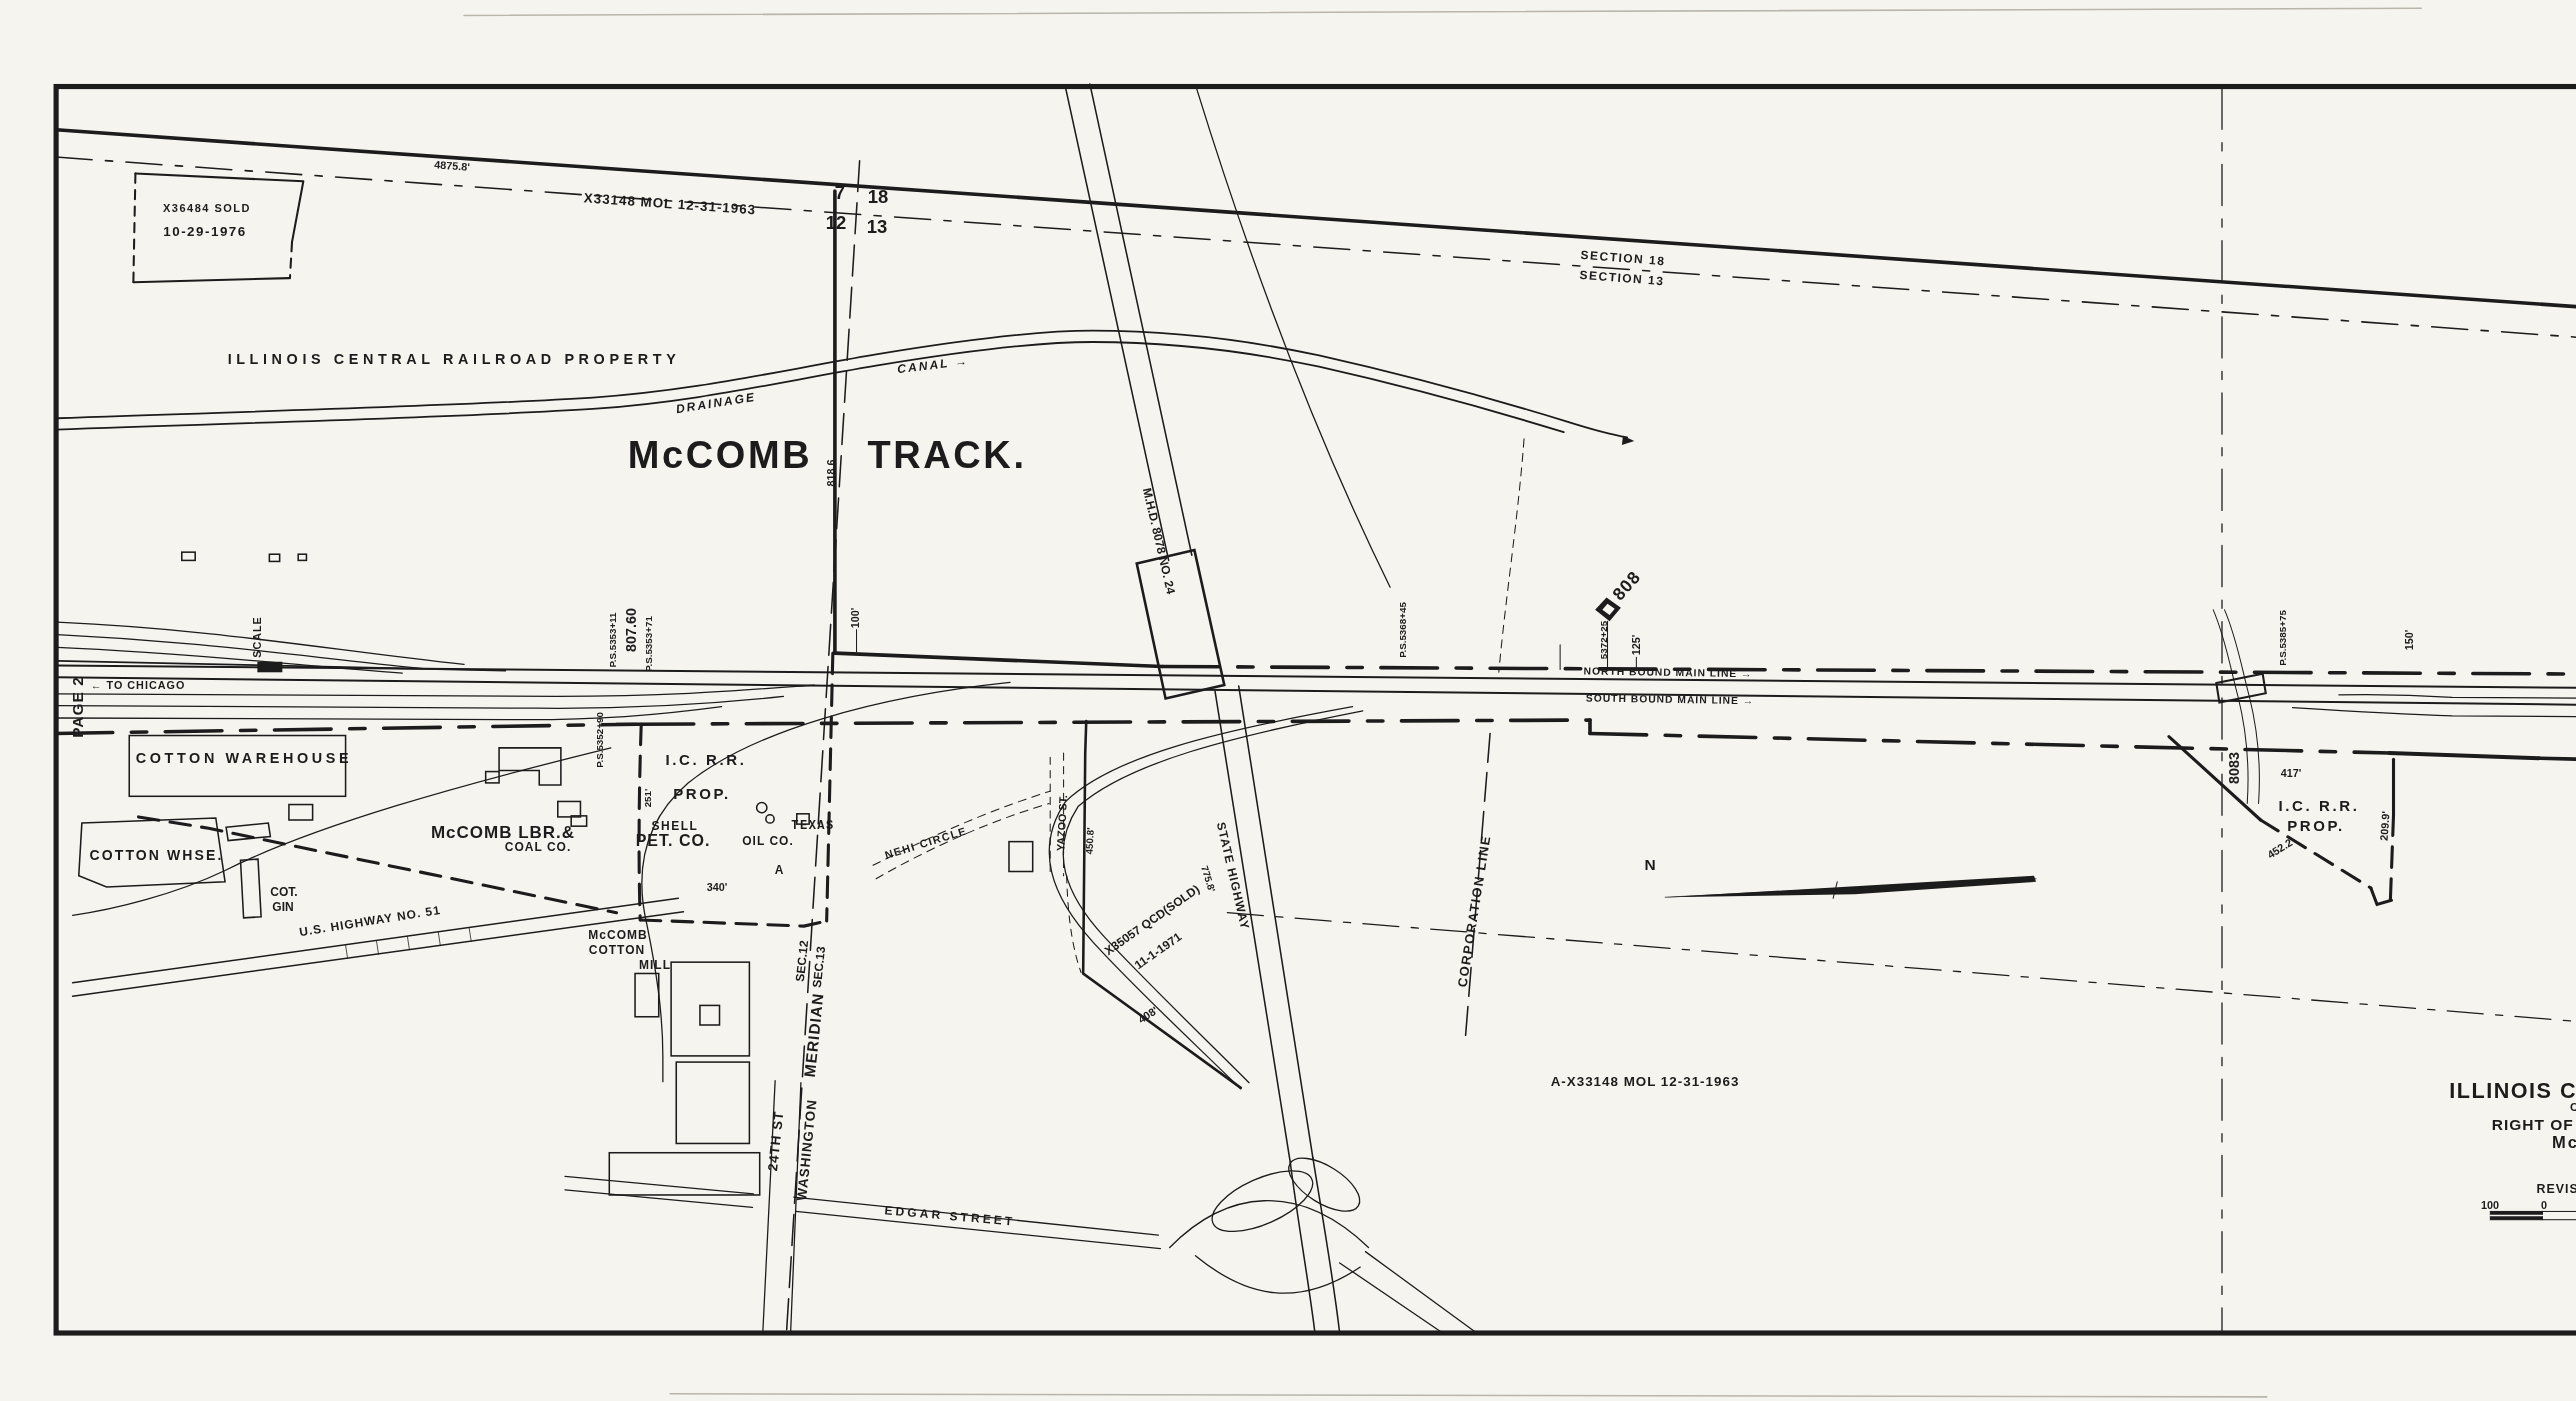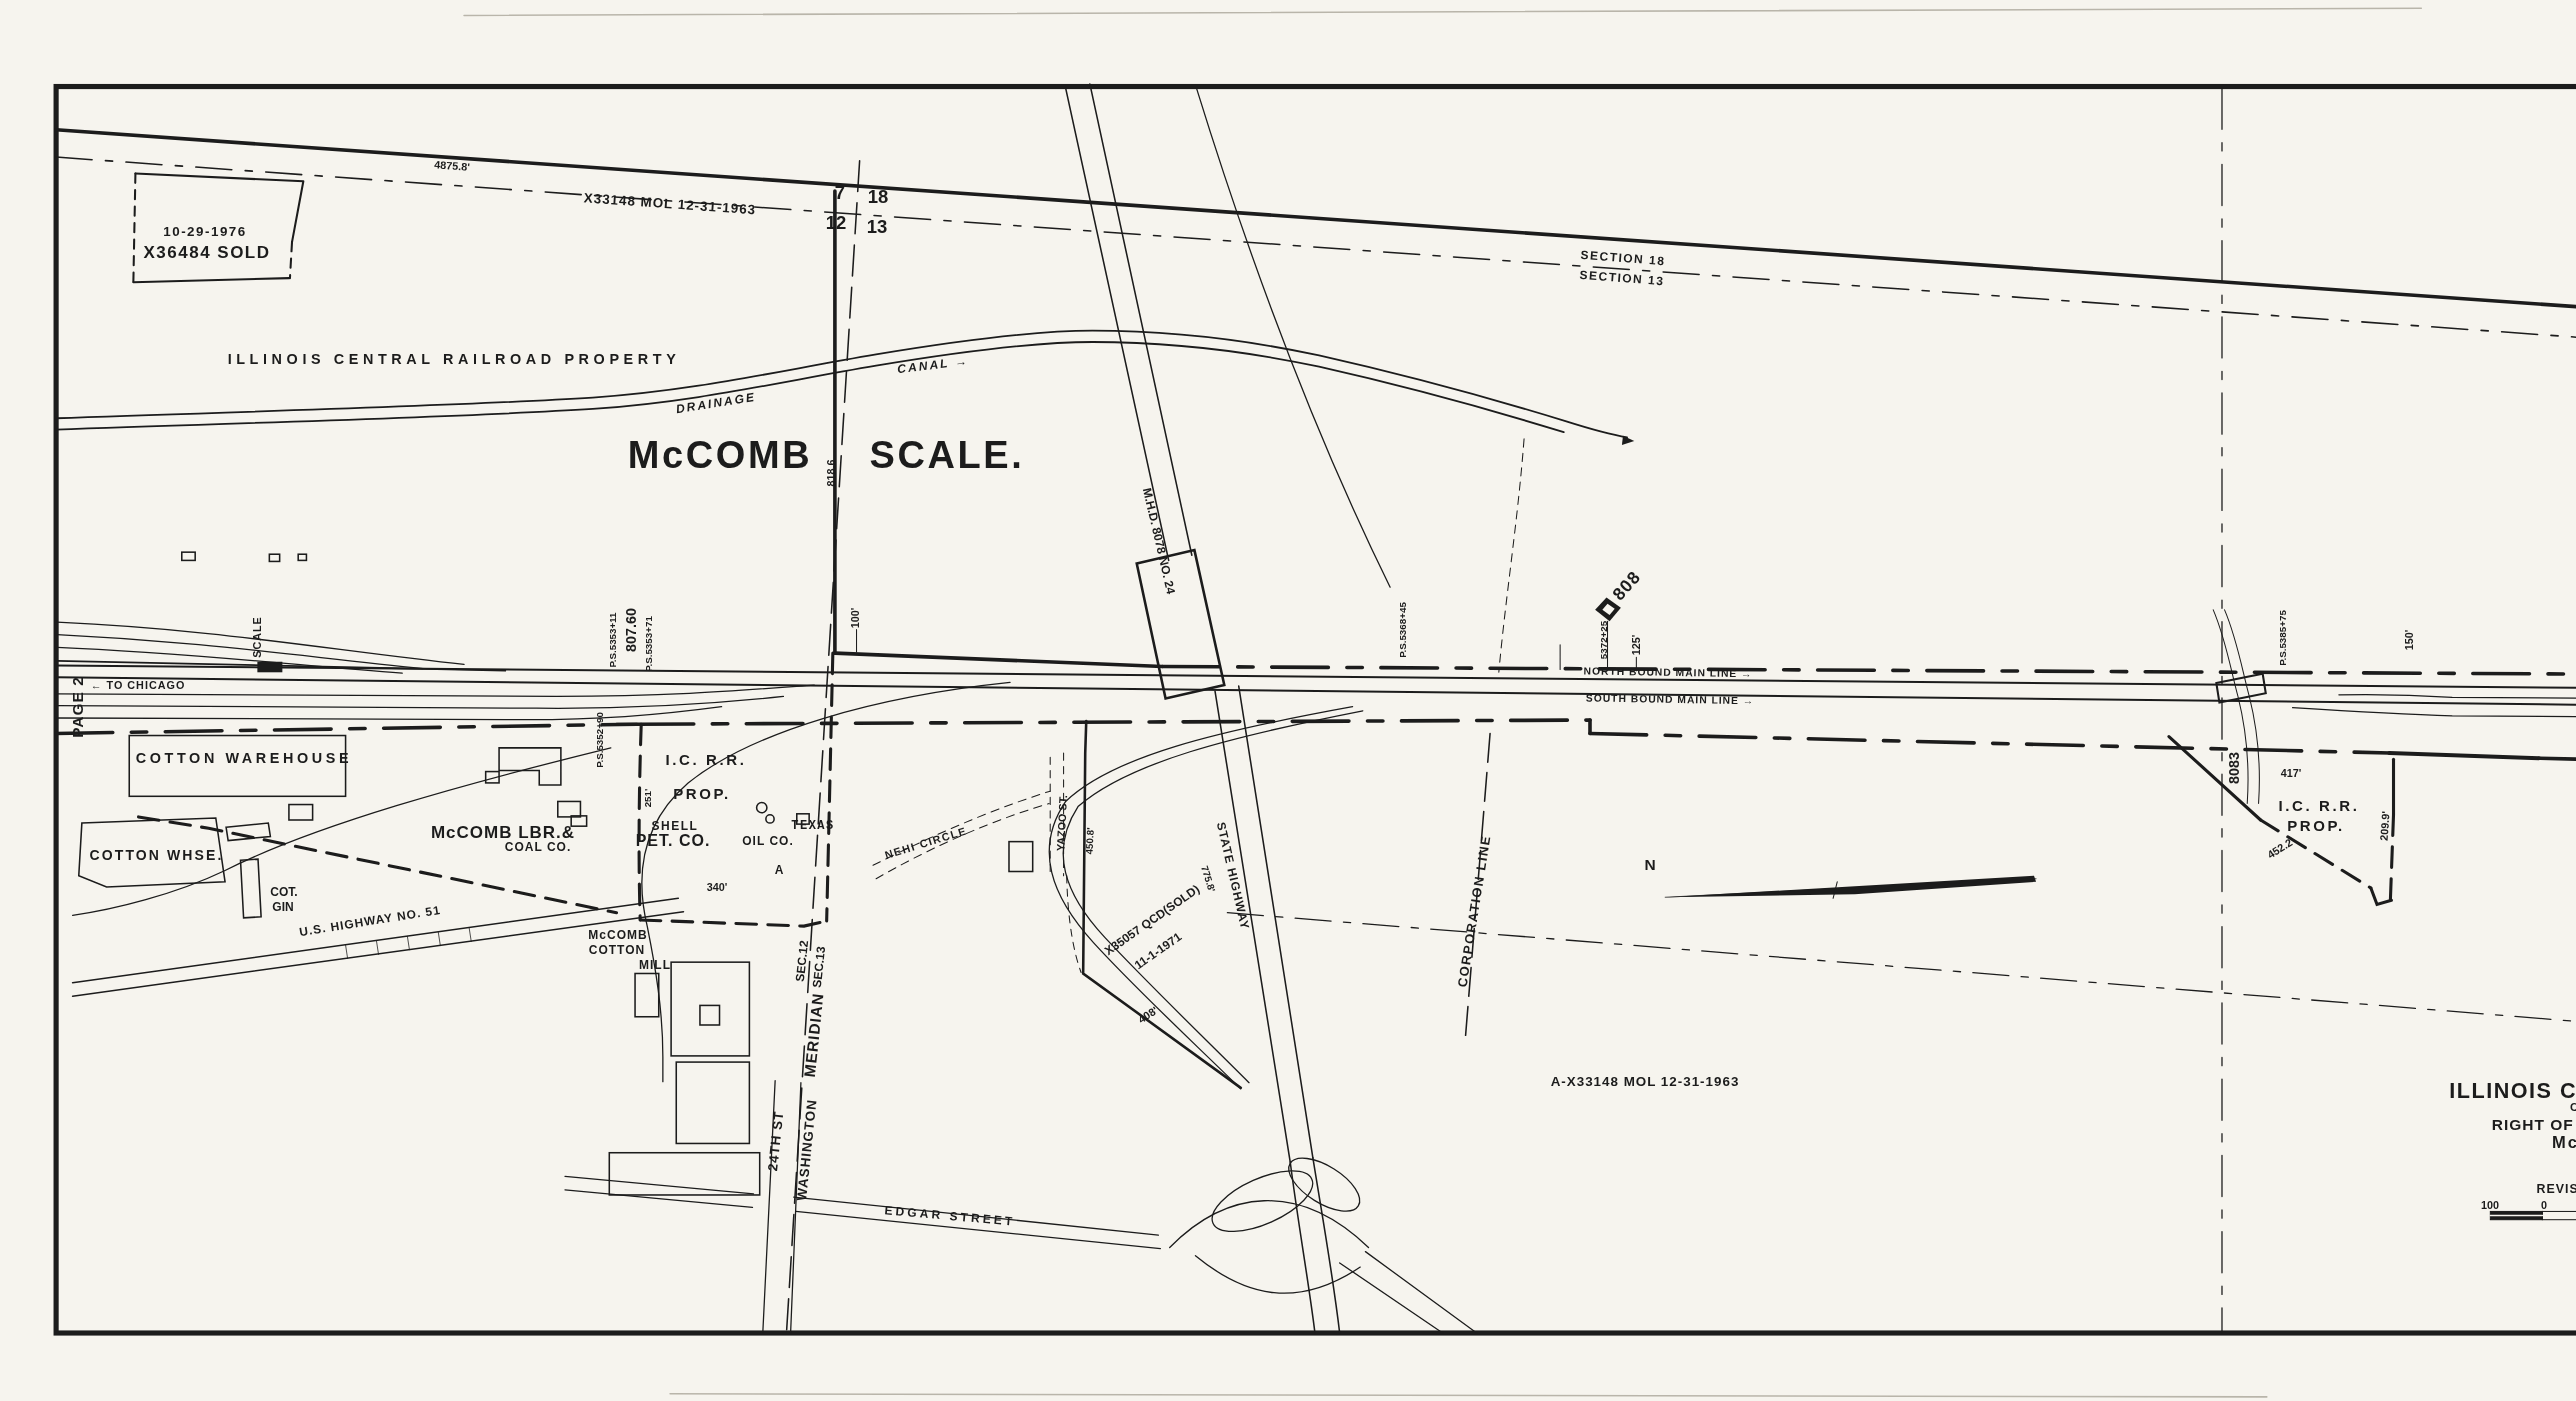--- a/index.html
+++ b/index.html
@@ -210,33 +210,33 @@
       <rect x="4834" y="2352" width="101" height="16" fill="#1c1c1c"></rect>
       <rect x="4935" y="2352" width="101" height="16"></rect>
       <rect x="5036" y="2352" width="101" height="16" fill="#1c1c1c"></rect>
       <rect x="5137" y="2352" width="101" height="16"></rect>
       <rect x="5238" y="2352" width="101" height="16" fill="#1c1c1c"></rect>
       <path d="M4834,2360 L4935,2360" stroke="#f6f4ee" stroke-width="3"></path>
     </g>
   </svg>
 
   <div class="label-layer">
-      <div class="lbl" style="left: 207px; top: 208px; font-size: 17px; letter-spacing: 1.5px; transform: translate(-50%, -50%) rotate(0deg); margin-top: 44px;">X36484 SOLD</div>
+      <div class="lbl" style="left: 207px; top: 208px; font-size: 11px; letter-spacing: 1.5px; transform: translate(-50%, -50%) rotate(0deg);">X36484 SOLD</div>
       <div class="lbl" style="left: 205px; top: 232px; font-size: 13.4px; letter-spacing: 1.5px; transform: translate(-50%, -50%) rotate(0deg);">10-29-1976</div>
       <div class="lbl" style="left: 452px; top: 166px; font-size: 10.8px; transform: translate(-50%, -50%) rotate(4deg);">4875.8'</div>
       <div class="lbl" style="left: 670px; top: 204px; font-size: 13.4px; letter-spacing: 1px; transform: translate(-50%, -50%) rotate(4deg);">X33148  MOL  12-31-1963</div>
       <div class="lbl" style="left: 840px; top: 193px; font-size: 18.5px; transform: translate(-50%, -50%) rotate(0deg);">7</div>
       <div class="lbl" style="left: 878px; top: 197px; font-size: 18.5px; transform: translate(-50%, -50%) rotate(0deg);">18</div>
       <div class="lbl" style="left: 836px; top: 223px; font-size: 18.5px; transform: translate(-50%, -50%) rotate(0deg);">12</div>
       <div class="lbl" style="left: 877px; top: 227px; font-size: 18.5px; transform: translate(-50%, -50%) rotate(0deg);">13</div>
       <div class="lbl" style="left: 454px; top: 359px; font-size: 14.4px; letter-spacing: 4.6px; transform: translate(-50%, -50%) rotate(0deg);">ILLINOIS  CENTRAL  RAILROAD  PROPERTY</div>
       <div class="lbl it" style="left: 716px; top: 403px; font-size: 12px; letter-spacing: 2.1px; transform: translate(-50%, -50%) rotate(-9deg);">DRAINAGE</div>
       <div class="lbl it" style="left: 933px; top: 365px; font-size: 12px; letter-spacing: 2.1px; transform: translate(-50%, -50%) rotate(-7deg);">CANAL →</div>
       <div class="lbl" style="left: 720px; top: 455px; font-size: 38px; letter-spacing: 2.6px; transform: translate(-50%, -50%) rotate(0deg);">McCOMB</div>
-      <div class="lbl" style="left: 947px; top: 455px; font-size: 38px; letter-spacing: 2.6px; transform: translate(-50%, -50%) rotate(0deg);">SCALE.</div>
+      <div class="lbl" style="left: 947px; top: 455px; font-size: 38px; letter-spacing: 2.6px; transform: translate(-50%, -50%) rotate(0deg);">TRACK.</div>
       <div class="lbl" style="left: 831px; top: 473px; font-size: 10.8px; transform: translate(-50%, -50%) rotate(-90deg);">818.6</div>
       <div class="lbl" style="left: 1623px; top: 258px; font-size: 12px; letter-spacing: 1.5px; transform: translate(-50%, -50%) rotate(4.5deg);">SECTION 18</div>
       <div class="lbl" style="left: 1622px; top: 278px; font-size: 12px; letter-spacing: 1.5px; transform: translate(-50%, -50%) rotate(4.5deg);">SECTION 13</div>
       <div class="lbl" style="left: 78px; top: 707px; font-size: 15.5px; letter-spacing: 1px; transform: translate(-50%, -50%) rotate(-90deg);">PAGE 2</div>
       <div class="lbl" style="left: 138px; top: 685px; font-size: 10.8px; letter-spacing: 1px; transform: translate(-50%, -50%) rotate(0deg);">← TO CHICAGO</div>
       <div class="lbl" style="left: 257px; top: 637px; font-size: 10.8px; letter-spacing: 1px; transform: translate(-50%, -50%) rotate(-90deg);">SCALE</div>
       <div class="lbl" style="left: 1668px; top: 673px; font-size: 10.3px; letter-spacing: 1px; transform: translate(-50%, -50%) rotate(1deg);">NORTH BOUND MAIN LINE →</div>
       <div class="lbl" style="left: 1670px; top: 700px; font-size: 10.3px; letter-spacing: 1px; transform: translate(-50%, -50%) rotate(1deg);">SOUTH BOUND MAIN LINE →</div>
       <div class="lbl" style="left: 613px; top: 640px; font-size: 9.8px; transform: translate(-50%, -50%) rotate(-90deg);">P.S.5353+11</div>
       <div class="lbl" style="left: 631px; top: 630px; font-size: 14.4px; transform: translate(-50%, -50%) rotate(-90deg);">807.60</div>

